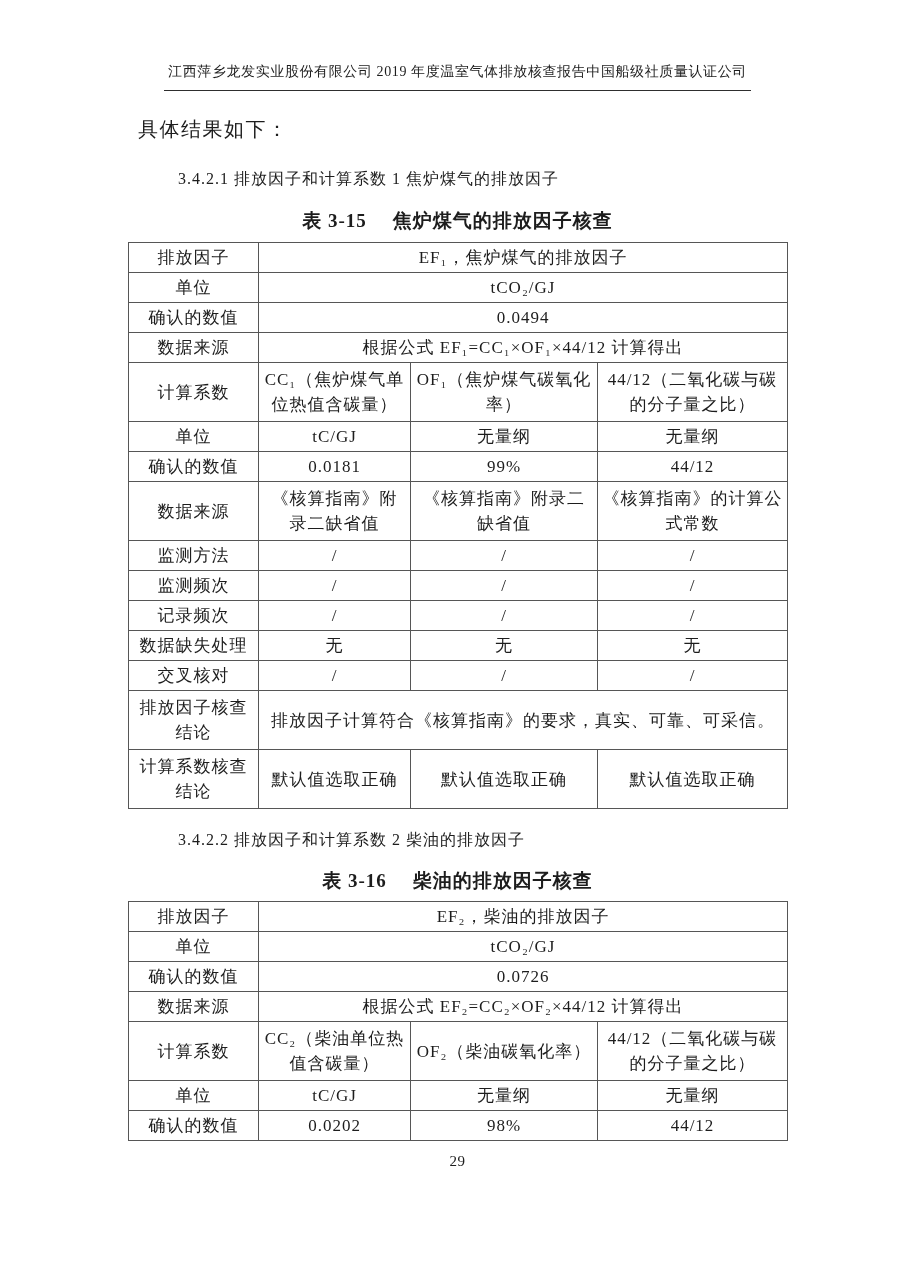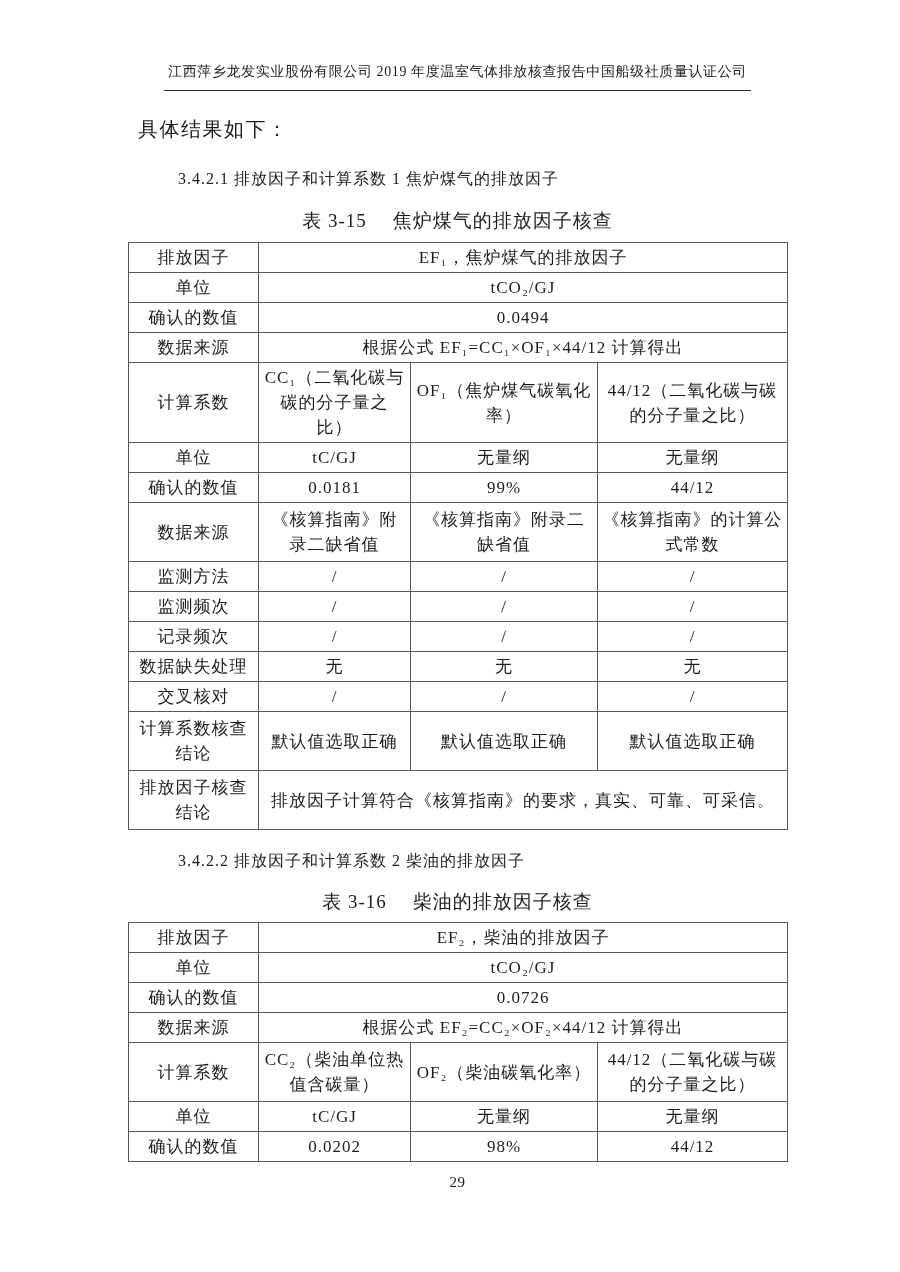--- a/index.html
+++ b/index.html
@@ -34,21 +34,21 @@
     font-size: 16px;
     letter-spacing: 1px;
     line-height: 28px;
   }
   .section-heading.second { margin-top: 17px; }
 
   .table-caption {
     margin-top: 15px;
     text-align: center;
     font-size: 19px;
-    font-weight: normal;
+    font-weight: bold;
     letter-spacing: 1px;
     line-height: 26px;
   }
   .table-caption.second { margin-top: 14px; }
   .table-caption .cap-label { margin-right: 26px; }
 
   table.vtable {
     border-collapse: collapse;
     table-layout: fixed;
     width: 659px;
@@ -111,21 +111,21 @@
         <tr>
           <td>确认的数值</td>
           <td colspan="3">0.0494</td>
         </tr>
         <tr>
           <td>数据来源</td>
           <td colspan="3">根据公式 EF₁=CC₁×OF₁×44/12 计算得出</td>
         </tr>
         <tr class="tall">
           <td>计算系数</td>
-          <td>CC₁（二氧化碳与碳的分子量之比）</td>
+          <td>CC₁（焦炉煤气单位热值含碳量）</td>
           <td>OF₁（焦炉煤气碳氧化率）</td>
           <td>44/12（二氧化碳与碳的分子量之比）</td>
         </tr>
         <tr>
           <td>单位</td>
           <td>tC/GJ</td>
           <td>无量纲</td>
           <td>无量纲</td>
         </tr>
         <tr>
@@ -164,28 +164,28 @@
           <td>无</td>
           <td>无</td>
         </tr>
         <tr>
           <td>交叉核对</td>
           <td>/</td>
           <td>/</td>
           <td>/</td>
         </tr>
         <tr class="tall">
+          <td>排放因子核查结论</td>
+          <td colspan="3">排放因子计算符合《核算指南》的要求，真实、可靠、可采信。</td>
+        </tr>
+        <tr class="tall">
           <td>计算系数核查结论</td>
           <td>默认值选取正确</td>
           <td>默认值选取正确</td>
           <td>默认值选取正确</td>
-        </tr>
-        <tr class="tall">
-          <td>排放因子核查结论</td>
-          <td colspan="3">排放因子计算符合《核算指南》的要求，真实、可靠、可采信。</td>
         </tr>
       </tbody>
   </table>
 
   <div class="section-heading second">3.4.2.2 排放因子和计算系数 2 柴油的排放因子</div>
 
   <div class="table-caption second">
     <span class="cap-label">表 3-16</span><span>柴油的排放因子核查</span>
   </div>
 

